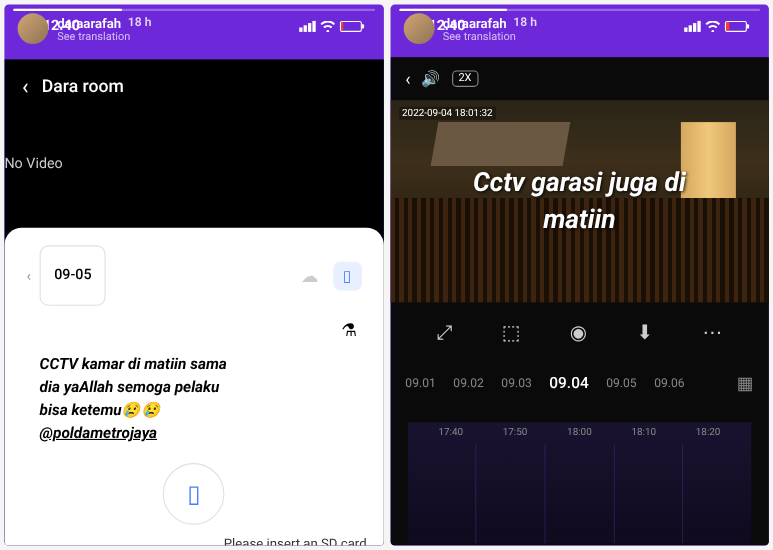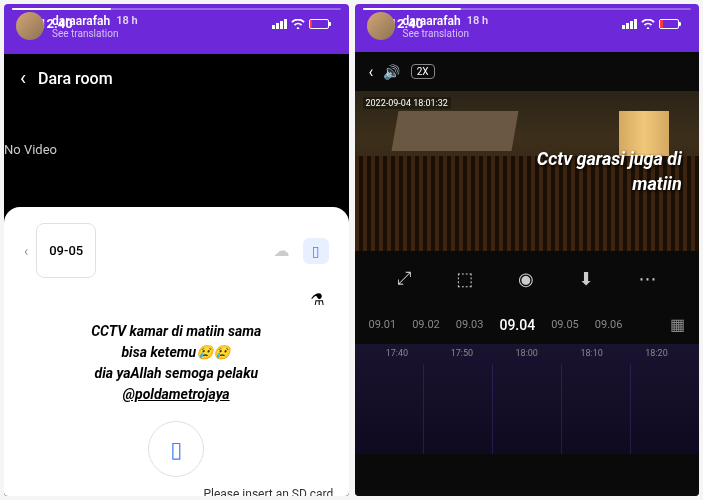--- a/index.html
+++ b/index.html
@@ -32,44 +32,44 @@
 .white-panel{background:#fff;color:#000;border-radius:16px 16px 0 0;padding:12px;height:290px;overflow:hidden}
 .date-row{display:flex;align-items:center;gap:8px;padding:4px 8px}
 .date-arrow{color:#999;font-size:14px}
 .date-box{border:1px solid #e0e0e0;border-radius:8px;padding:19px 12px;font-size:13px;font-weight:500}
 .spacer{flex:1}
 .cloud-icon,.sd-active{width:26px;height:26px;display:flex;align-items:center;justify-content:center;border-radius:6px}
 .cloud-icon{color:#ccc;font-size:16px}
 .sd-active{background:#e8f0ff;color:#4a7cff;font-size:14px}
 .filter-row{display:flex;justify-content:flex-end;padding:8px 12px 4px}
 .filter-icon{font-size:16px}
-.overlay-text{text-align:center;font-weight:700;font-size:14px;line-height:1.5;padding:8px 20px 4px;font-style:italic}
+.overlay-text{text-align:left;font-weight:700;font-size:14px;line-height:1.5;padding:8px 20px 4px;font-style:italic}
 .mention{text-decoration:underline;font-weight:700}
 .sd-circle{width:56px;height:56px;border:1px solid #e0e0e0;border-radius:50%;margin:12px auto 10px;display:flex;align-items:center;justify-content:center;color:#4a7cff;font-size:22px}
 .sd-msg{text-align:right;font-size:12px;color:#333}
 
 .right-app{position:absolute;top:48px;left:0;right:0;bottom:0;background:#0a0a0a;color:#fff}
 .cam-header{display:flex;align-items:center;padding:10px 14px;gap:10px}
 .cam-title{flex:1;text-align:center;font-size:15px;font-weight:500}
 .speaker-icon{font-size:14px}
 .speed-badge{border:1px solid #888;border-radius:4px;padding:1px 5px;font-size:10px}
-.cam-view{position:relative;height:160px;background:linear-gradient(180deg,#2a2418 0%,#3d2f1a 30%,#1a1208 100%);overflow:hidden}
+.cam-view{position:relative;height:184px;background:linear-gradient(180deg,#2a2418 0%,#3d2f1a 30%,#1a1208 100%);overflow:hidden}
 .timestamp{position:absolute;top:6px;left:8px;font-size:9px;color:#fff;background:rgba(0,0,0,.3);padding:1px 3px}
 .scene{position:absolute;inset:0}
 .fence{position:absolute;left:0;right:0;bottom:0;height:95px;background:repeating-linear-gradient(90deg,#3d2410 0,#3d2410 4px,#1a0f05 4px,#1a0f05 8px)}
 .roof{position:absolute;top:20px;left:40px;width:120px;height:40px;background:#6b5842;transform:skewX(-10deg)}
 .pillar{position:absolute;top:20px;right:30px;width:50px;height:160px;background:linear-gradient(90deg,#d4a860,#f0c87a,#d4a860)}
-.cam-text{position:absolute;top:50%;left:50%;transform:translate(-50%,-50%);font-weight:700;font-style:italic;font-size:18px;text-align:right;line-height:1.4;text-shadow:1px 1px 3px rgba(0,0,0,.9);width:90%}
+.cam-text{position:absolute;top:50%;left:50%;transform:translate(-50%,-50%);font-weight:700;font-style:italic;font-size:24px;text-align:center;line-height:1.4;text-shadow:1px 1px 3px rgba(0,0,0,.9);width:90%}
 .controls{display:flex;justify-content:space-around;align-items:center;padding:16px 20px;color:#ccc}
 .ctrl{font-size:18px}
 .date-strip{display:flex;align-items:center;gap:16px;padding:10px 14px;font-size:11px;color:#888;overflow:hidden}
 .date-item{white-space:nowrap;cursor:pointer}
 .date-item.active{color:#fff;font-size:14px;font-weight:500}
 .cal-icon{margin-left:auto;font-size:16px;flex-shrink:0}
-.timeline{position:relative;height:110px;background:linear-gradient(180deg,#1a1330 0%,#0f0a1f 100%);margin:0}
+.timeline{position:relative;height:110px;background:linear-gradient(180deg,#1a1330 0%,#0f0a1f 100%);margin:16px}
 .time-labels{display:flex;justify-content:space-around;font-size:9px;color:#888;padding:4px 10px}
 .time-bars{position:absolute;top:20px;left:0;right:0;bottom:0;display:flex}
 .time-block{flex:1;border-left:1px solid rgba(100,80,200,.25)}
 .time-block:first-child{border-left:none}
 </style>
 </head>
 <body>
 
 <div class="story">
   <div class="progress-bar">
@@ -115,22 +115,22 @@
         <span class="date-box">09-05</span>
         <div class="spacer"></div>
         <span class="cloud-icon">☁</span>
         <span class="sd-active">▯</span>
       </div>
       <div class="filter-row">
         <span class="filter-icon">⚗</span>
       </div>
       <div class="overlay-text">
         <div>CCTV kamar di matiin sama</div>
+        <div>dia yaAllah semoga pelaku</div>
         <div>bisa ketemu😢😢</div>
-        <div>dia yaAllah semoga pelaku</div>
         <div class="mention">@poldametrojaya</div>
       </div>
       <div class="sd-circle">▯</div>
       <div class="sd-msg">Please insert an SD card.</div>
     </div>
   </div>
 </div>
 
 <div class="story">
   <div class="progress-bar">

